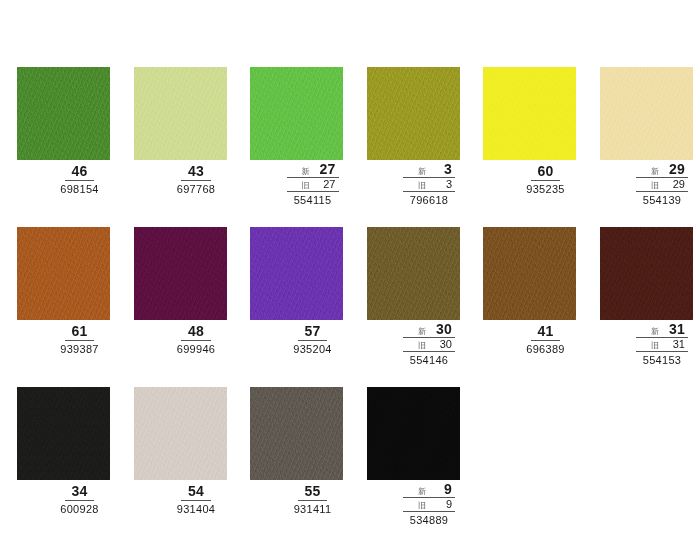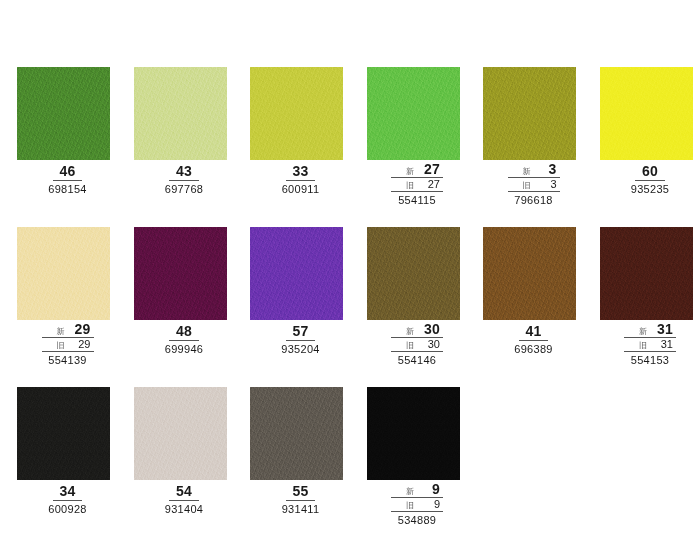--- a/index.html
+++ b/index.html
@@ -67,21 +67,21 @@
       repeating-radial-gradient(circle at 20% 30%, rgba(255,255,255,0.5) 0px, rgba(255,255,255,0) 2px),
       repeating-radial-gradient(circle at 70% 60%, rgba(0,0,0,0.5) 0px, rgba(0,0,0,0) 2px),
       repeating-radial-gradient(circle at 45% 85%, rgba(255,255,255,0.4) 0px, rgba(255,255,255,0) 3px);
     background-size: 9px 9px, 11px 11px, 13px 13px;
     mix-blend-mode: soft-light;
   }
 
   
   .caption {
     position: absolute;
-    left: 4px;
+    left: 16px;
     top: 95px;
     width: 93px;
     text-align: center;
     color: #1a1a1a;
   }
   .cap-rows {
     display: inline-block;
     text-align: center;
   }
   .cap-line {
@@ -143,24 +143,20 @@
   <div class="swatch-grid">
       <div class="cell">
         <div class="chip" style="background-color: rgb(74, 138, 44);"></div>
         <div class="caption"><div class="cap-simple">46</div><div class="cap-code">698154</div></div>
       </div>
       <div class="cell">
         <div class="chip" style="background-color: rgb(207, 220, 146);"></div>
         <div class="caption"><div class="cap-simple">43</div><div class="cap-code">697768</div></div>
       </div>
       <div class="cell">
-        <div class="chip" style="background-color: rgb(198, 204, 60);"></div>
-        <div class="caption"><div class="cap-simple">33</div><div class="cap-code">600911</div></div>
-      </div>
-      <div class="cell">
         <div class="chip" style="background-color: rgb(99, 194, 69);"></div>
         <div class="caption dual"><div class="cap-rows"><div class="cap-line">
               <span class="era">新</span>
               <span class="num-new">27</span>
             </div><div class="cap-line">
               <span class="era">旧</span>
               <span class="num-old">27</span>
             </div></div><div class="cap-code">554115</div></div>
       </div>
       <div class="cell">
@@ -179,20 +175,24 @@
       </div>
       <div class="cell">
         <div class="chip" style="background-color: rgb(240, 223, 168);"></div>
         <div class="caption dual"><div class="cap-rows"><div class="cap-line">
               <span class="era">新</span>
               <span class="num-new">29</span>
             </div><div class="cap-line">
               <span class="era">旧</span>
               <span class="num-old">29</span>
             </div></div><div class="cap-code">554139</div></div>
+      </div>
+      <div class="cell">
+        <div class="chip" style="background-color: rgb(168, 89, 30);"></div>
+        <div class="caption"><div class="cap-simple">61</div><div class="cap-code">939387</div></div>
       </div>
       <div class="cell">
         <div class="chip" style="background-color: rgb(92, 15, 64);"></div>
         <div class="caption"><div class="cap-simple">48</div><div class="cap-code">699946</div></div>
       </div>
       <div class="cell">
         <div class="chip" style="background-color: rgb(107, 50, 176);"></div>
         <div class="caption"><div class="cap-simple">57</div><div class="cap-code">935204</div></div>
       </div>
       <div class="cell">

